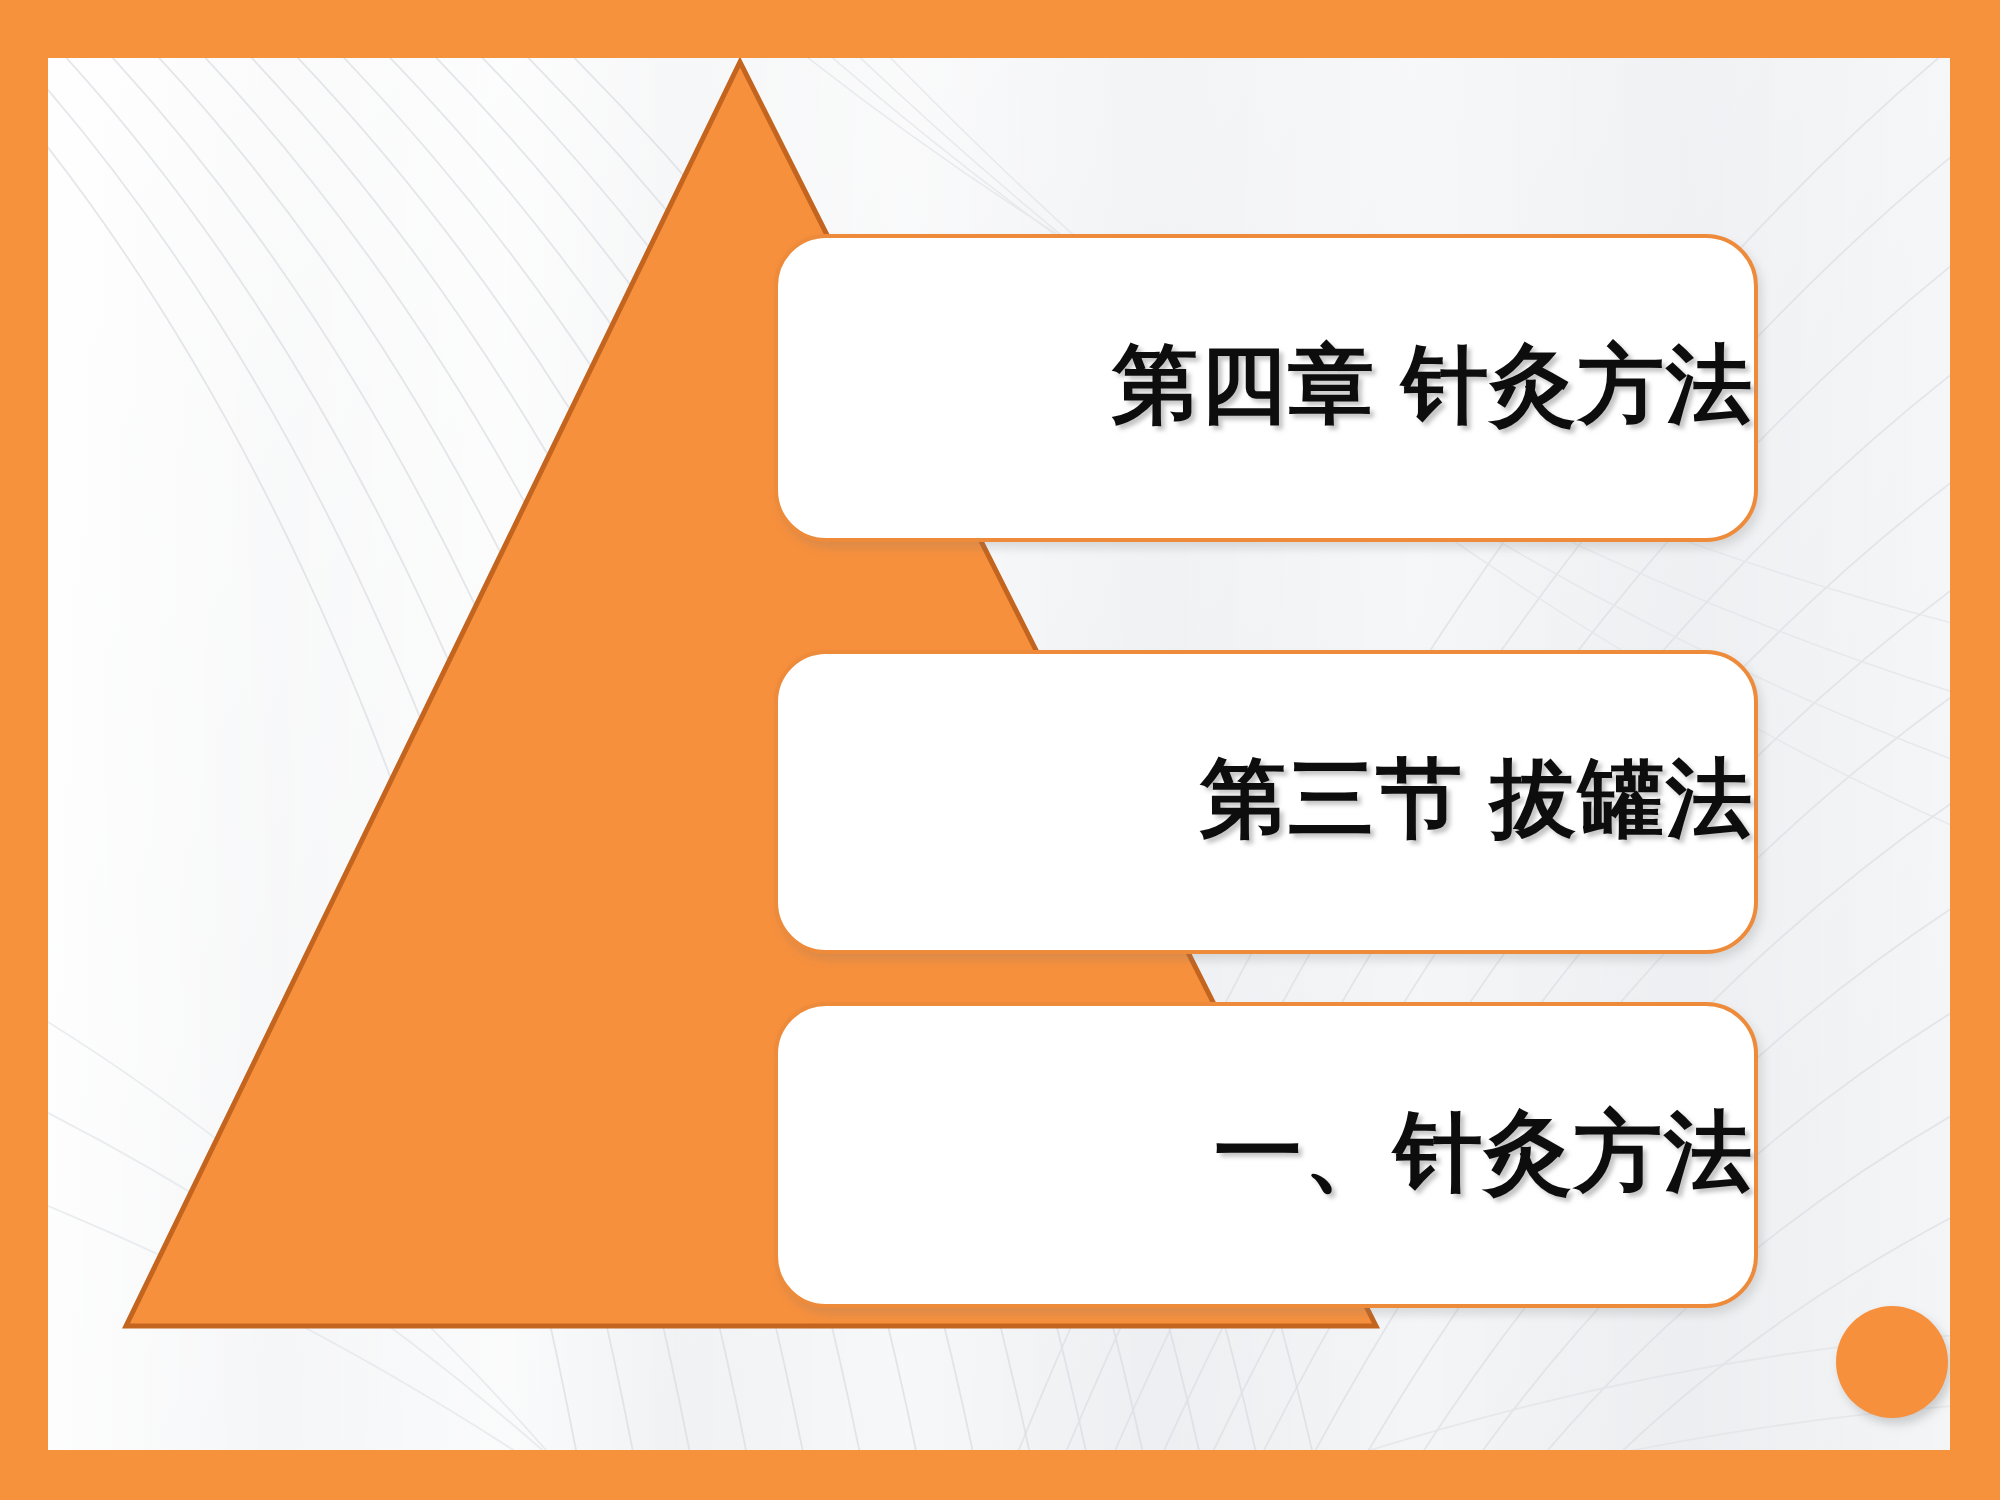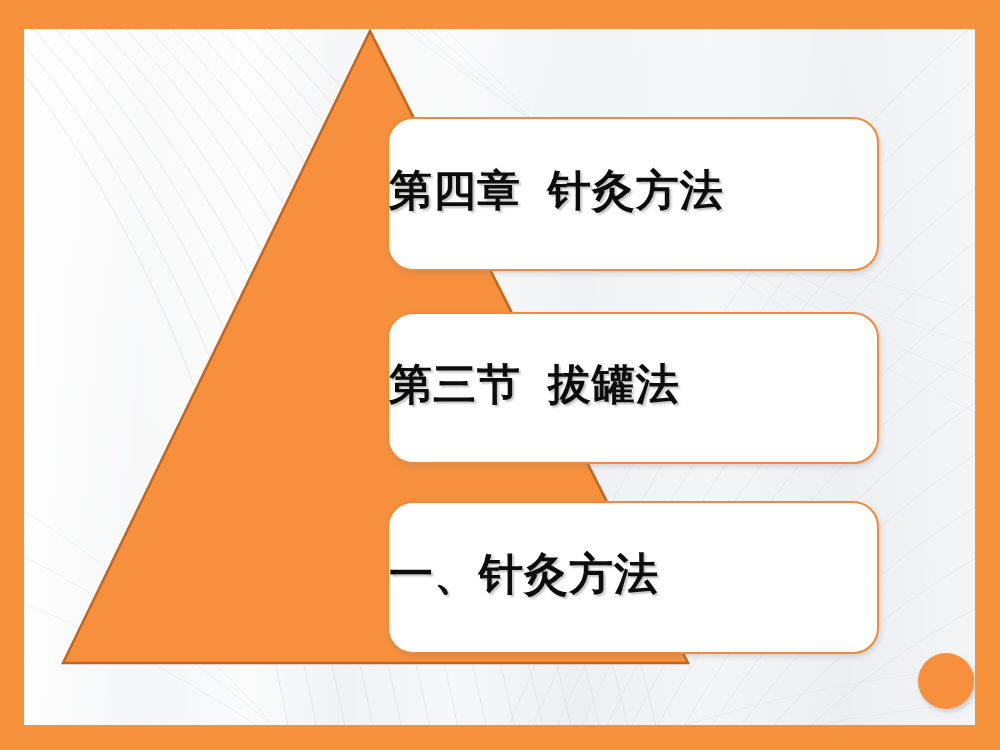--- a/index.html
+++ b/index.html
@@ -62,26 +62,25 @@
   .txtbox {
     position: absolute;
     left: 363px;
     width: 492px;
     background: #ffffff;
     border: 2px solid #ED8B3A;
     border-radius: 26px;
     box-sizing: border-box;
     display: flex;
     align-items: center;
-    justify-content: flex-start;
+    justify-content: flex-end;
     box-shadow: 2px 3px 5px rgba(120,120,120,0.22);
-    font-family: Liberation Mono, monospace;
   }
   #box1 { top: 88px;  height: 154px; }
-  #box2 { top: 283px; height: 152px; }
+  #box2 { top: 296px; height: 152px; }
   #box3 { top: 472px; height: 153px; }
 
   .txtbox .label {
     font-weight: bold;
     font-size: 43px;
     line-height: 1.1;
     color: #0d0d0d;
     letter-spacing: 1px;
     white-space: nowrap;
     text-shadow: 2px 2px 2px rgba(150,150,150,0.55);

